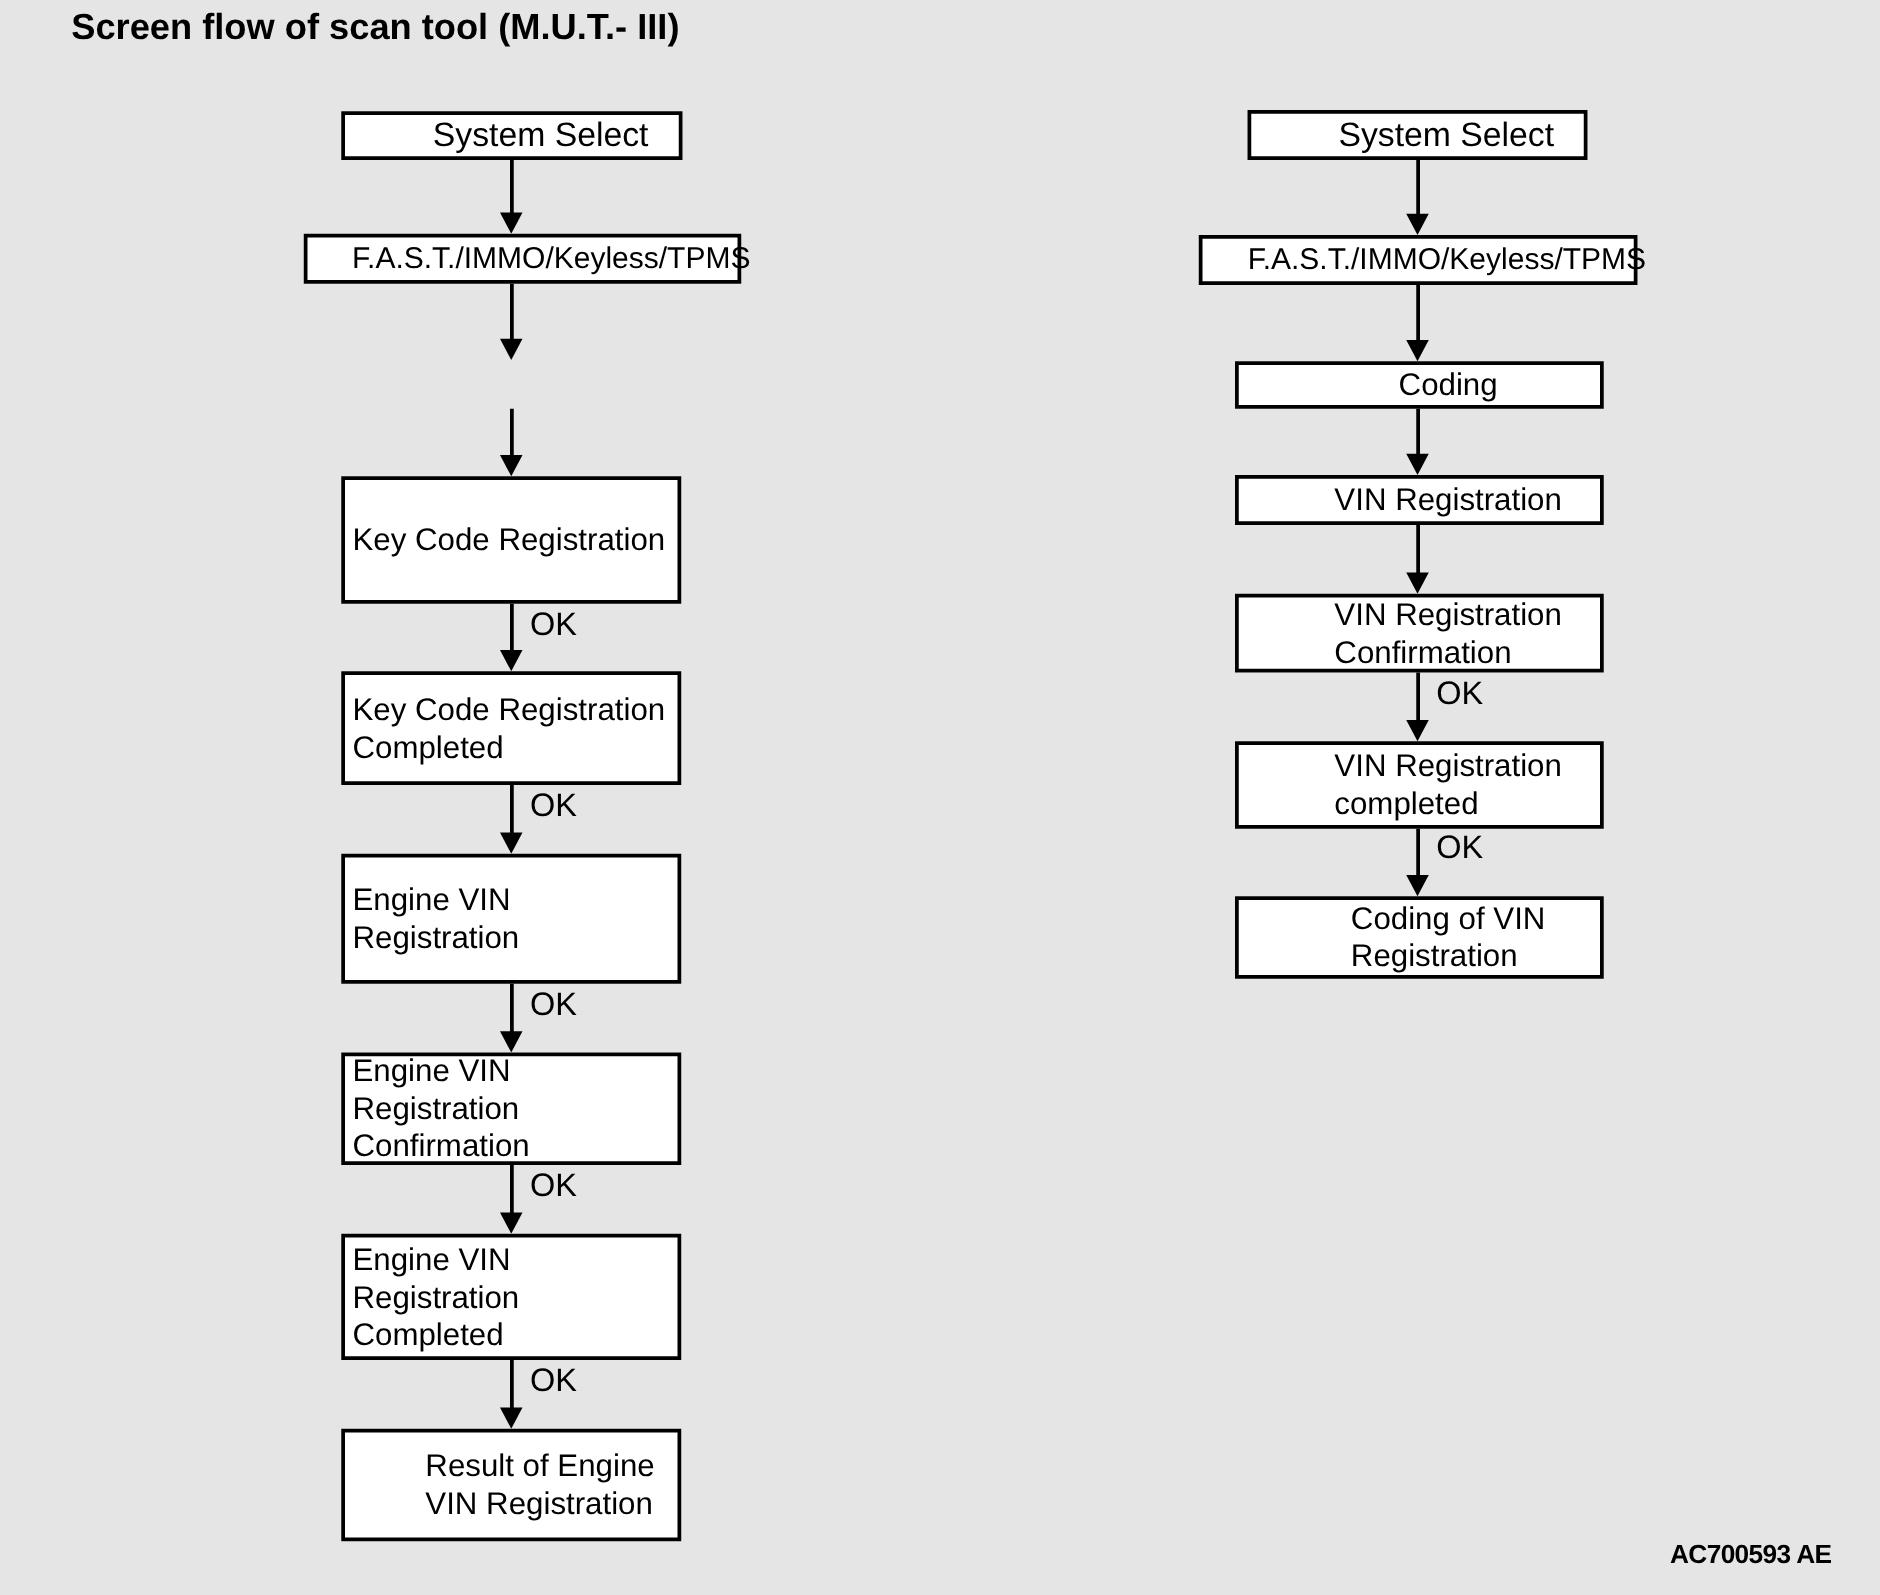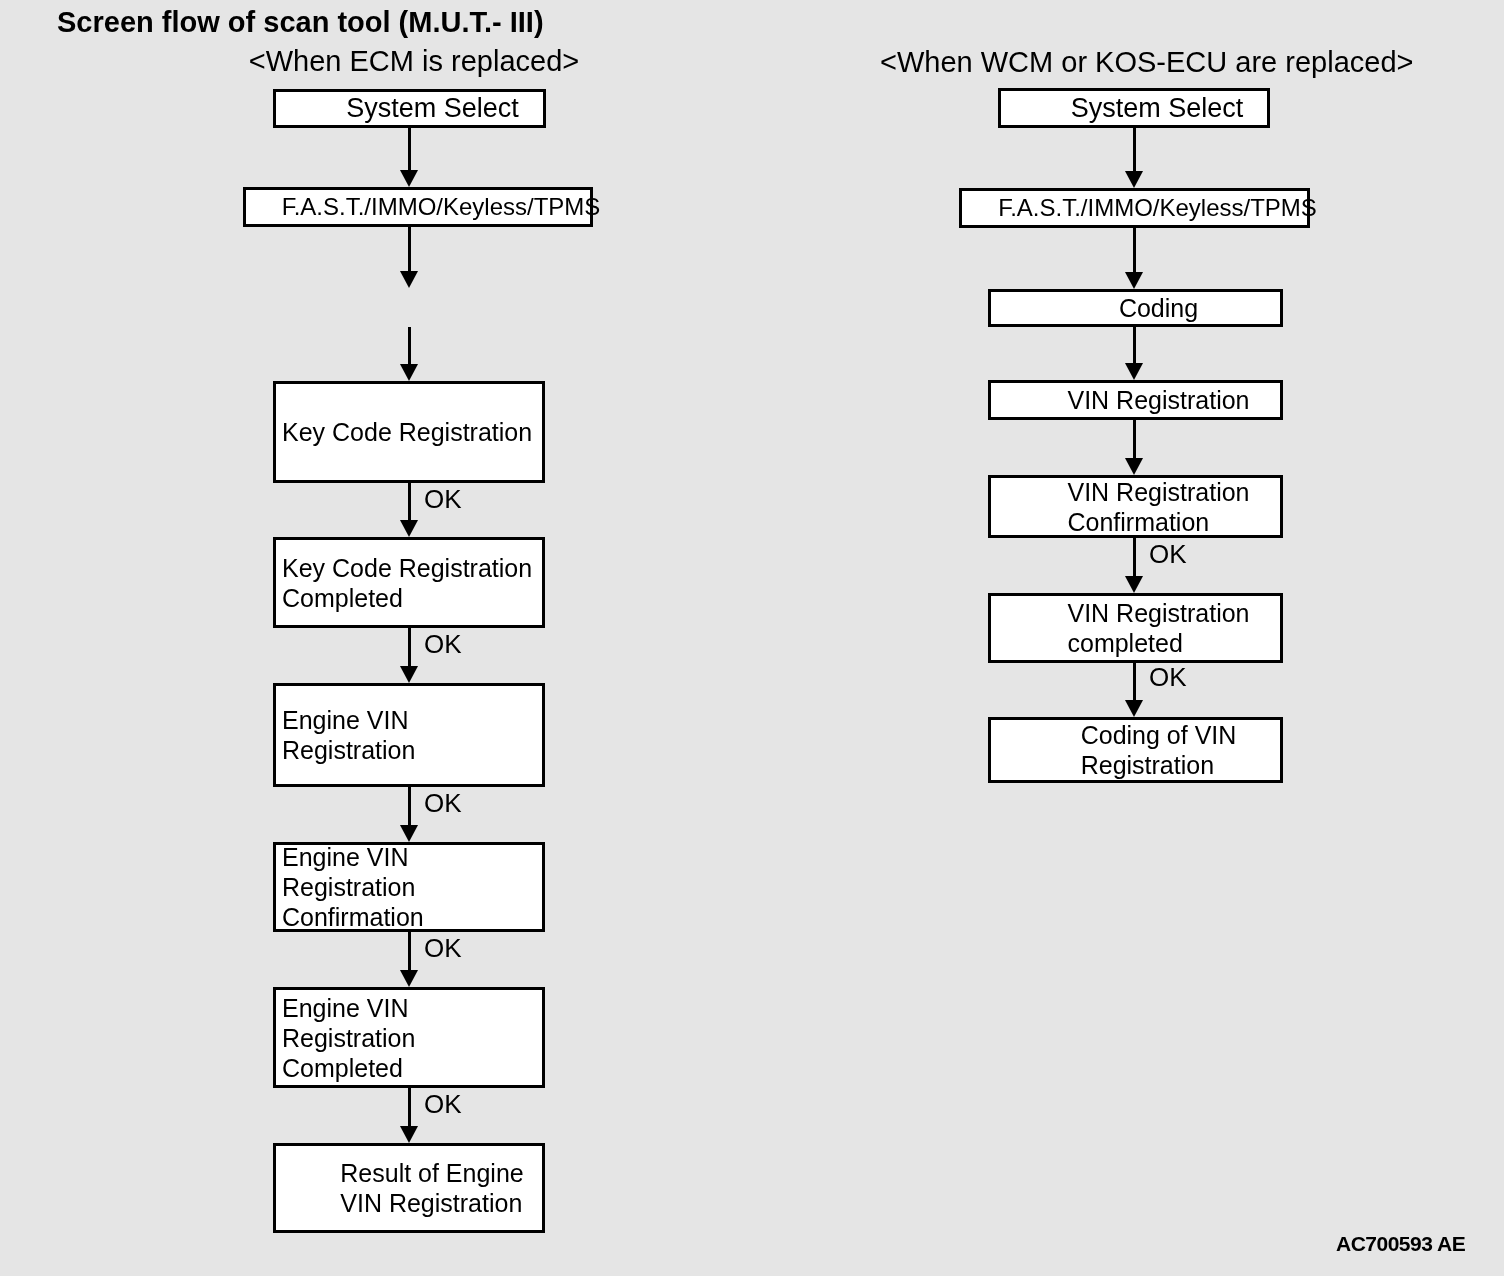--- a/index.html
+++ b/index.html
@@ -82,21 +82,20 @@
     white-space:nowrap;
   }
 </style>
 </head>
 <body>
 
 <div class="canvas">
 
   <div class="diagram-title">Screen flow of scan tool (M.U.T.- III)</div>
 
-  <div class="col-header" style="left:199px; top:45px; width:430px;">&lt;When ECM is replaced&gt;</div>
 
   <div class="node" style="left:273px; top:89px; width:273px; height:39px; font-size:27px;">
     <span>System Select</span>
   </div>
 
   <div class="connector" style="left:409px; top:128px; height:59px;">
     <div class="line"></div>
     <div class="head"></div>
   </div>
 
@@ -166,21 +165,20 @@
     <div class="line"></div>
     <div class="head"></div>
     <span class="ok">OK</span>
   </div>
 
   <div class="node center-block" style="left:273px; top:1143px; width:272px; height:90px;">
     <span>Result of Engine
 VIN Registration</span>
   </div>
 
-  <div class="col-header" style="left:880px; top:46px; width:464px;">&lt;When WCM or KOS-ECU are replaced&gt;</div>
 
   <div class="node" style="left:998px; top:88px; width:272px; height:40px; font-size:27px;">
     <span>System Select</span>
   </div>
 
   <div class="connector" style="left:1134px; top:128px; height:60px;">
     <div class="line"></div>
     <div class="head"></div>
   </div>
 

